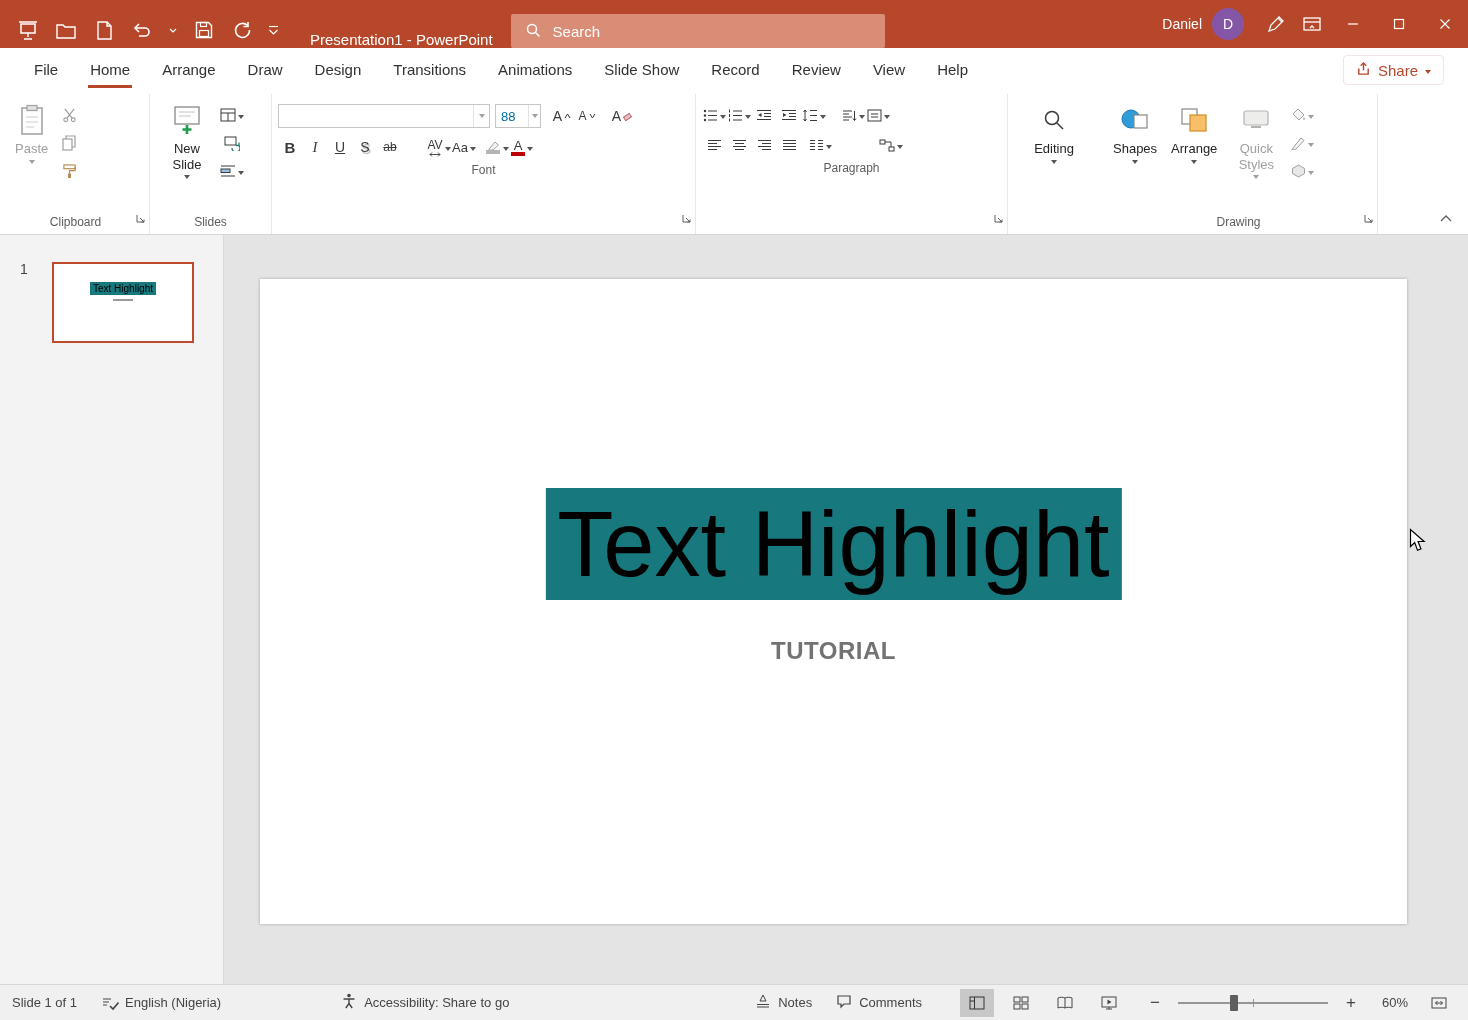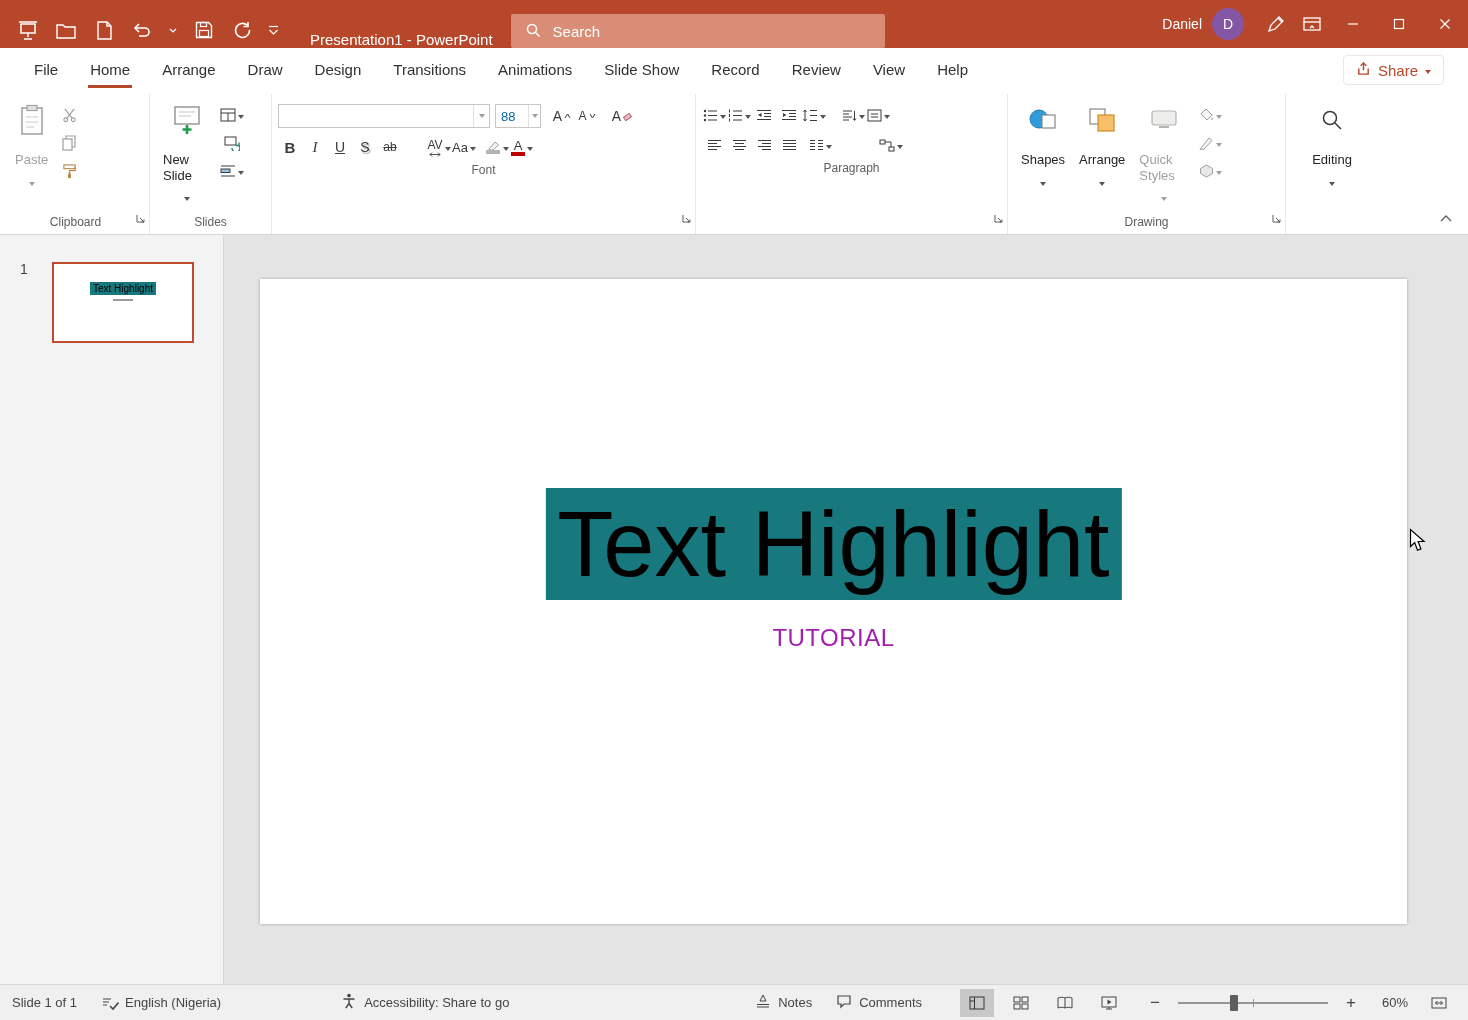--- a/index.html
+++ b/index.html
@@ -24,21 +24,21 @@
   .tab { padding:0 16px; font-size:15px; color:#323130; line-height:44px; position:relative; cursor:default; white-space:nowrap; }
   .tab.active::after { content:""; position:absolute; left:14px; right:14px; bottom:4px; height:3px; background:#b7472a; }
   .share-btn { margin-left:auto; margin-right:24px; display:flex; align-items:center; gap:7px; color:#b7472a; font-size:15px; border:1px solid #efe5e2; border-radius:4px; padding:5px 12px; }
 
   
   .ribbon { height:143px; background:#fff; display:flex; flex:0 0 auto; position:relative; border-bottom:1px solid #d6d6d6; padding:2px 0 0 2px; }
   .group { display:flex; flex-direction:column; border-right:1px solid #e8e8e8; position:relative; padding:2px 6px 0 6px; }
   .group-content { flex:1; display:flex; align-items:flex-start; }
   .group-label { height:24px; display:flex; align-items:center; justify-content:center; font-size:12px; color:#605e5c; }
   .launcher { position:absolute; right:4px; bottom:6px; cursor:default; }
-  .bigbtn { display:flex; flex-direction:column; align-items:center; padding:6px 7px 2px 7px; font-size:13px; color:#252423; line-height:1.2; cursor:default;gap:11px; }
+  .bigbtn { display:flex; flex-direction:column; align-items:center; padding:6px 7px 2px 7px; font-size:13px; color:#252423; text-align:center; line-height:1.2; cursor:default; }
   .bigbtn .ic { height:36px; display:flex; align-items:center; justify-content:center; margin-bottom:3px; }
   .bigbtn.disabled { color:#a19f9d; }
   .chev { display:inline-block; width:0; height:0; border-left:3.5px solid transparent; border-right:3.5px solid transparent; border-top:4px solid #555; margin-top:3px; }
   .bigbtn.disabled .chev { border-top-color:#a19f9d; }
   .mini-col { display:flex; flex-direction:column; gap:6px; padding-top:8px; margin-left:2px; }
   .sb { min-width:24px; height:22px; display:flex; align-items:center; justify-content:center; gap:2px; cursor:default; }
   .rows { display:flex; flex-direction:column; gap:8px; padding-top:8px; }
   .rrow { display:flex; align-items:center; gap:1px; }
   .combo { display:flex; align-items:center; border:1px solid #c8c6c4; height:24px; background:#fff; }
   .combo input { border:none; outline:none; font-size:13px; color:#0369a1; padding:0 5px; width:100%; background:transparent; font-family:"Liberation Sans",sans-serif; }
@@ -56,21 +56,21 @@
   
   .workspace { flex:1; display:flex; min-height:0; }
   .thumb-panel { width:224px; background:#f3f3f3; border-right:1px solid #d9d9d9; position:relative; flex:0 0 auto; }
   .slide-num { position:absolute; left:20px; top:26px; font-size:14px; color:#444; }
   .thumb { position:absolute; left:52px; top:27px; width:142px; height:81px; background:#fff; border:2px solid #c04a2e; display:flex; flex-direction:column; align-items:center; justify-content:flex-start; padding-top:18px; }
   .thumb-title { font-size:10px; color:#000; background:#17797d; padding:1px 3px; white-space:nowrap; line-height:1.1; }
   .thumb-sub { width:20px; height:2px; background:#9a9a9a; margin-top:4px; }
   .canvas { flex:1; position:relative; background:#e4e4e4; overflow:hidden; }
   .slide { position:absolute; left:36px; top:44px; width:1147px; height:645px; background:#fff; box-shadow:0 0 3px rgba(0,0,0,.28); }
   .slide-title { position:absolute; top:209px; left:50%; transform:translateX(-50%); background:#17797d; color:#000; font-size:92px; line-height:1.22; padding:0 12px; white-space:nowrap; font-weight:400; }
-  .slide-subtitle { position:absolute; top:345px; left:50%; transform:translateX(-50%); font-size:24px; font-weight:400; letter-spacing:0.5px; color:#a21caf; }
+  .slide-subtitle { position:absolute; top:358px; left:50%; transform:translateX(-50%); font-size:24px; font-weight:700; letter-spacing:0.5px; color:#737373; }
   .cursor { position:absolute; left:1185px; top:293px; }
 
   
   .statusbar { height:36px; background:#f0f0f0; border-top:1px solid #d6d6d6; display:flex; align-items:center; font-size:13px; color:#444; flex:0 0 auto; padding:0 12px; }
   .st-item { display:flex; align-items:center; gap:7px; white-space:nowrap; cursor:default; }
   .st-right { margin-left:auto; display:flex; align-items:center; gap:10px; }
   .vbtn { width:34px; height:28px; display:flex; align-items:center; justify-content:center; cursor:default; }
   .vbtn.active { background:#c8c8c8; }
   .zoomglyph { font-size:17px; color:#444; width:18px; text-align:center; cursor:default; }
   .zslider { width:150px; height:2px; background:#969696; position:relative; margin:0 4px; }
@@ -467,20 +467,36 @@
             </span>
         </div>
       </div>
       <div class="group-label">Paragraph</div>
       <span class="launcher"><svg width="10" height="10" viewBox="0 0 10 10">
             <path d="M2 1v7h7" fill="none" stroke="#605e5c"></path>
             <path d="M5 4l4 4M9 5.5V8H6.5" fill="none" stroke="#605e5c"></path>
           </svg></span>
     </div>
 
+    <div class="group" style="width:92px;border-right:none">
+      <div class="group-content" style="justify-content:center;width:100%">
+        <div class="bigbtn">
+          <span class="ic">
+              <svg width="24" height="24" viewBox="0 0 24 24">
+                <circle cx="10" cy="10" r="6.5" fill="none" stroke="#3b3a39" stroke-width="1.5"></circle>
+                <path d="M15 15l6 6" stroke="#3b3a39" stroke-width="1.5"></path>
+              </svg>
+            </span>
+          <span>Editing</span>
+          <span class="chev"></span>
+        </div>
+      </div>
+      <div class="group-label"></div>
+    </div>
+
     <div class="group" style="width:278px">
       <div class="group-content">
         <div class="bigbtn">
           <span class="ic">
               <svg width="32" height="28" viewBox="0 0 32 28">
                 <circle cx="12" cy="13" r="9" fill="#2f9bd8" stroke="#1f7ab0"></circle>
                 <rect x="15" y="9" width="13" height="13" fill="#fff" stroke="#8a8886" stroke-width="1.2"></rect>
               </svg>
             </span>
           <span>Shapes</span>
@@ -526,36 +542,20 @@
               </svg>
               <span class="chev" style="border-top-color:#a19f9d"></span>
             </span>
         </div>
       </div>
       <div class="group-label">Drawing</div>
       <span class="launcher"><svg width="10" height="10" viewBox="0 0 10 10">
             <path d="M2 1v7h7" fill="none" stroke="#605e5c"></path>
             <path d="M5 4l4 4M9 5.5V8H6.5" fill="none" stroke="#605e5c"></path>
           </svg></span>
-    </div>
-
-    <div class="group" style="width:92px;border-right:none">
-      <div class="group-content" style="justify-content:center;width:100%">
-        <div class="bigbtn">
-          <span class="ic">
-              <svg width="24" height="24" viewBox="0 0 24 24">
-                <circle cx="10" cy="10" r="6.5" fill="none" stroke="#3b3a39" stroke-width="1.5"></circle>
-                <path d="M15 15l6 6" stroke="#3b3a39" stroke-width="1.5"></path>
-              </svg>
-            </span>
-          <span>Editing</span>
-          <span class="chev"></span>
-        </div>
-      </div>
-      <div class="group-label"></div>
     </div>
 
     <span style="position:absolute;right:16px;bottom:8px;cursor:default"><svg width="12" height="7" viewBox="0 0 12 7">
           <path d="M1 6l5-5 5 5" fill="none" stroke="#605e5c" stroke-width="1.3"></path>
         </svg></span>
   </div>
 
   <div class="workspace">
     <div class="thumb-panel">
       <span class="slide-num">1</span>

